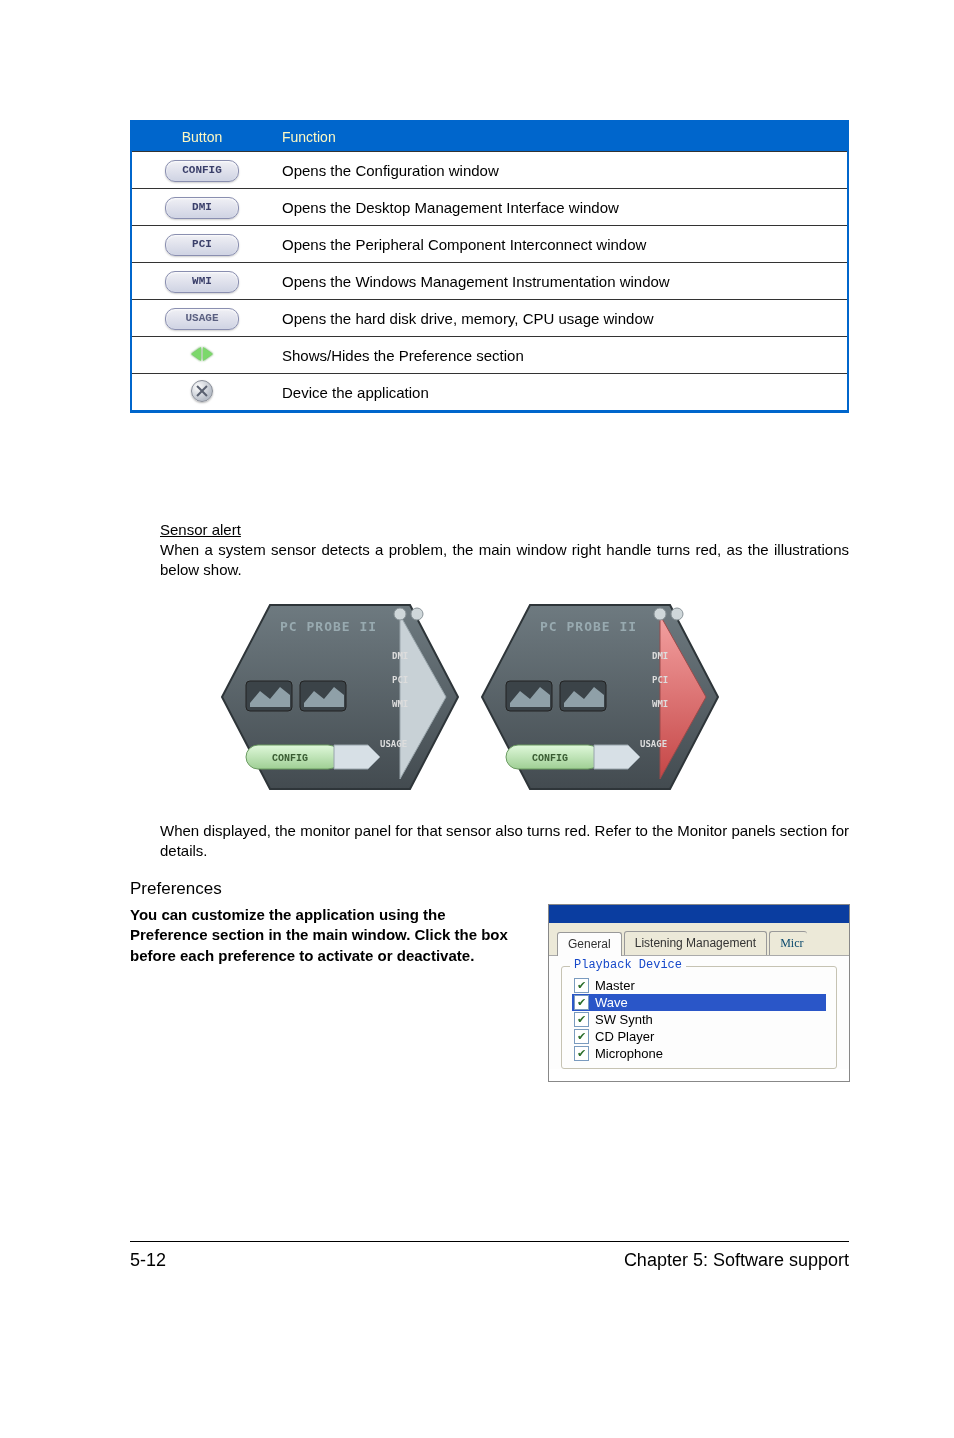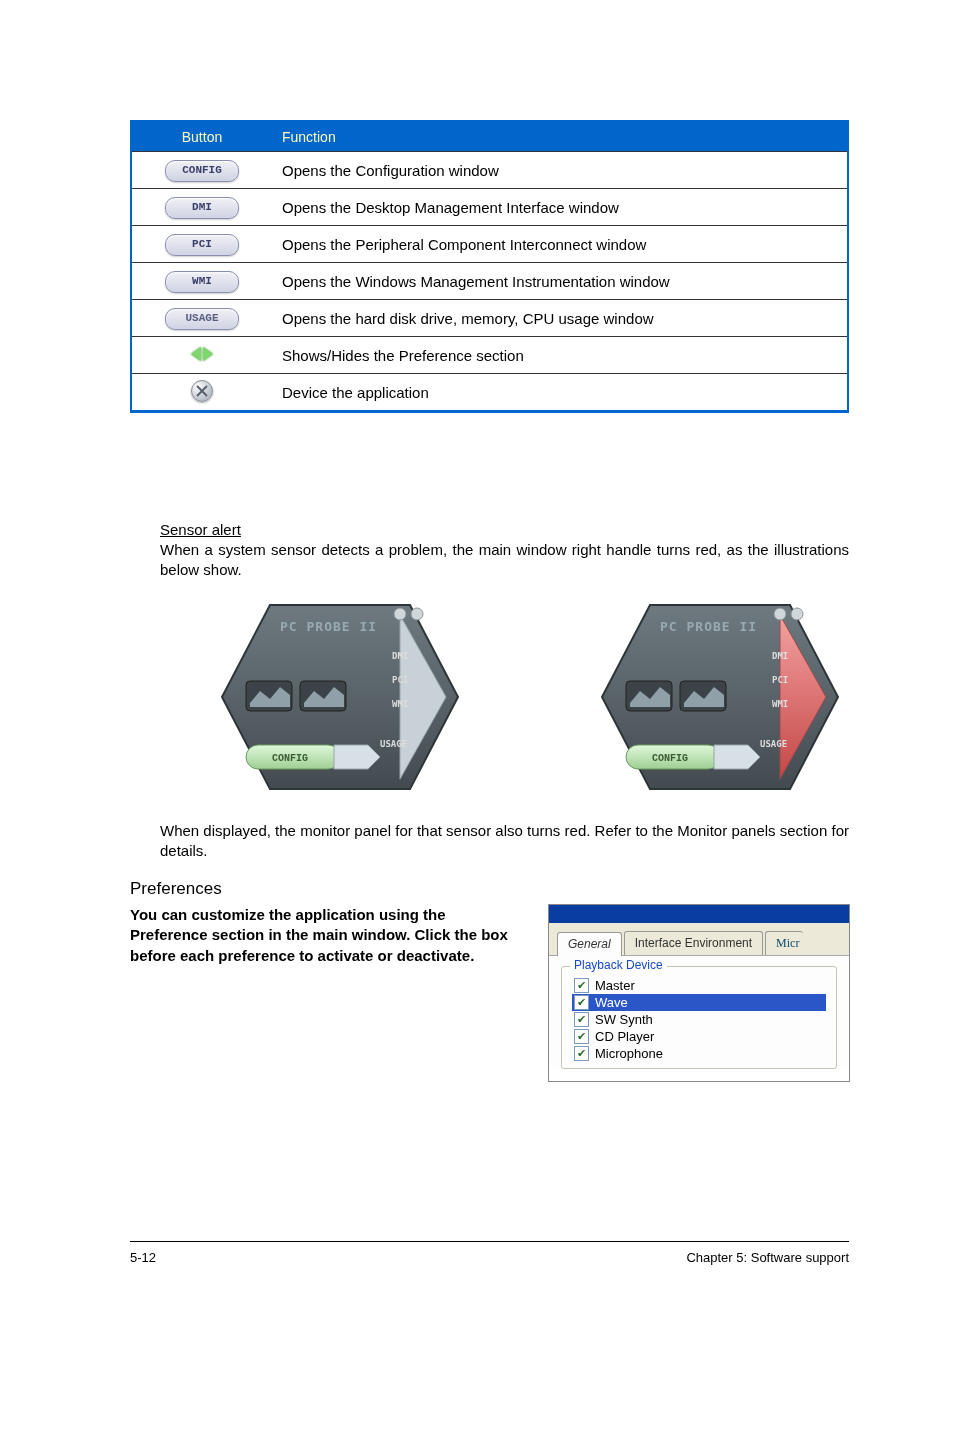--- a/index.html
+++ b/index.html
@@ -99,60 +99,60 @@
   .icon-close::before,.icon-close::after{
     content:"";position:absolute;left:9px;top:3px;width:2px;height:14px;background:#5a6070;
   }
   .icon-close::before{transform:rotate(45deg);}
   .icon-close::after{transform:rotate(-45deg);}
 
   .section-gap { height: 60px; }
   .sensor-title { text-decoration: underline; margin-bottom:2px;margin-top:48px;}
   .body-text { line-height: 1.35; text-align: justify;}
 
-  .hex-row { display:flex; gap:120px; justify-content:flex-start; margin:16px 0 24px 40px;}
+  .hex-row { display:flex; justify-content:flex-start; margin:16px 0 24px 40px;}
   .hex-wrap { position:relative; width:260px; height:200px;}
   svg.hex { width:260px;height:200px; }
   .hex-label { font-family: "DejaVu Sans Mono","Courier New",monospace; font-size:9px; fill:#ddd; font-weight:bold;}
   .hex-title { font-family: "DejaVu Sans Mono","Courier New",monospace; font-size:13px; fill:#98aab0; font-weight:bold; letter-spacing:1px;}
 
   h3.prefs { font-size:17px; font-weight:normal; margin:18px 0 6px 0;}
   .prefs-row { display:flex; gap:30px; align-items:flex-start;}
   .prefs-text { flex:1; line-height:1.35;font-weight:bold;}
   .prefs-panel {
     width:300px; background:#fff; box-shadow: 0 0 0 1px #888;
   }
   .prefs-panel .top-blue { height:18px; background:#0a3da0;}
   .prefs-panel .tabrow {
     display:flex; border-bottom:1px solid #aaa; background:#ece9d8; font-size:12px;
     padding-top:8px; padding-left:8px; gap:2px;
   }
   .tab {
     padding:4px 10px; border:1px solid #999; border-bottom:none; background:#ece9d8;
     border-radius:3px 3px 0 0; color:#333;
   }
-  .tab.active { background:#fdfdfd; position:relative; top:1px;font-style:italic;}
+  .tab.active { background:#fdfdfd; position:relative; top:1px;}
   .tab.cut { border-right:none; padding-right:4px; color:#0c4a6e;font-family:Liberation Serif, serif;}
   .groupbox {
     margin:10px 12px 12px 12px; border:1px solid #c6c3b3; border-radius:3px; padding:10px 10px 6px 10px;
     position:relative; font-size:13px;
   }
   .groupbox .legend {
-    position:absolute; top:-9px; left:8px; background:#fdfdfd; padding:0 4px; color:#1648c9; font-size:12px;
+    position:absolute; top:-9px; left:8px; background:#fdfdfd; padding:0 4px; color:#1648c9; font-size:12px;font-family:Liberation Mono, monospace;
   }
   .opt { display:flex; align-items:center; gap:6px; padding:1px 2px; font-size:13px;}
   .opt.sel { background:#2a56c8; color:#fff;}
   .cb {
     width:13px;height:13px;border:1px solid #7a9bbf;background:#fff;display:inline-flex;
     align-items:center;justify-content:center;font-size:11px;color:#2b6e2b;line-height:1;
   }
   .footer {
     display:flex;justify-content:space-between;
     border-top:1px solid #000; margin:160px 0 0 0; padding-top:8px;
-    font-size:13px;
+    font-size:18px;
   }
 </style>
 </head>
 <body>
 
 <div class="page">
 
   <table class="button-table">
     <thead>
       <tr>
@@ -288,21 +288,21 @@
   </div>
 
   <h3 class="prefs">Preferences</h3>
   <div class="prefs-row">
     <div class="prefs-text">You can customize the application using the Preference section in the main window. Click the box before each preference to activate or deactivate.</div>
     <div class="prefs-panel">
       <div class="top-blue"></div>
       <div style="background:#fdfdfd;">
         <div class="tabrow">
           <div class="tab active">General</div>
-          <div class="tab">Interface Environment</div>
+          <div class="tab">Listening Management</div>
           <div class="tab cut">Micr</div>
         </div>
         <div class="groupbox">
           <span class="legend">Playback Device</span>
           <div class="opt">
             <span class="cb">✔</span>
             <span>Master</span>
           </div>
           <div class="opt sel">
             <span class="cb">✔</span>

